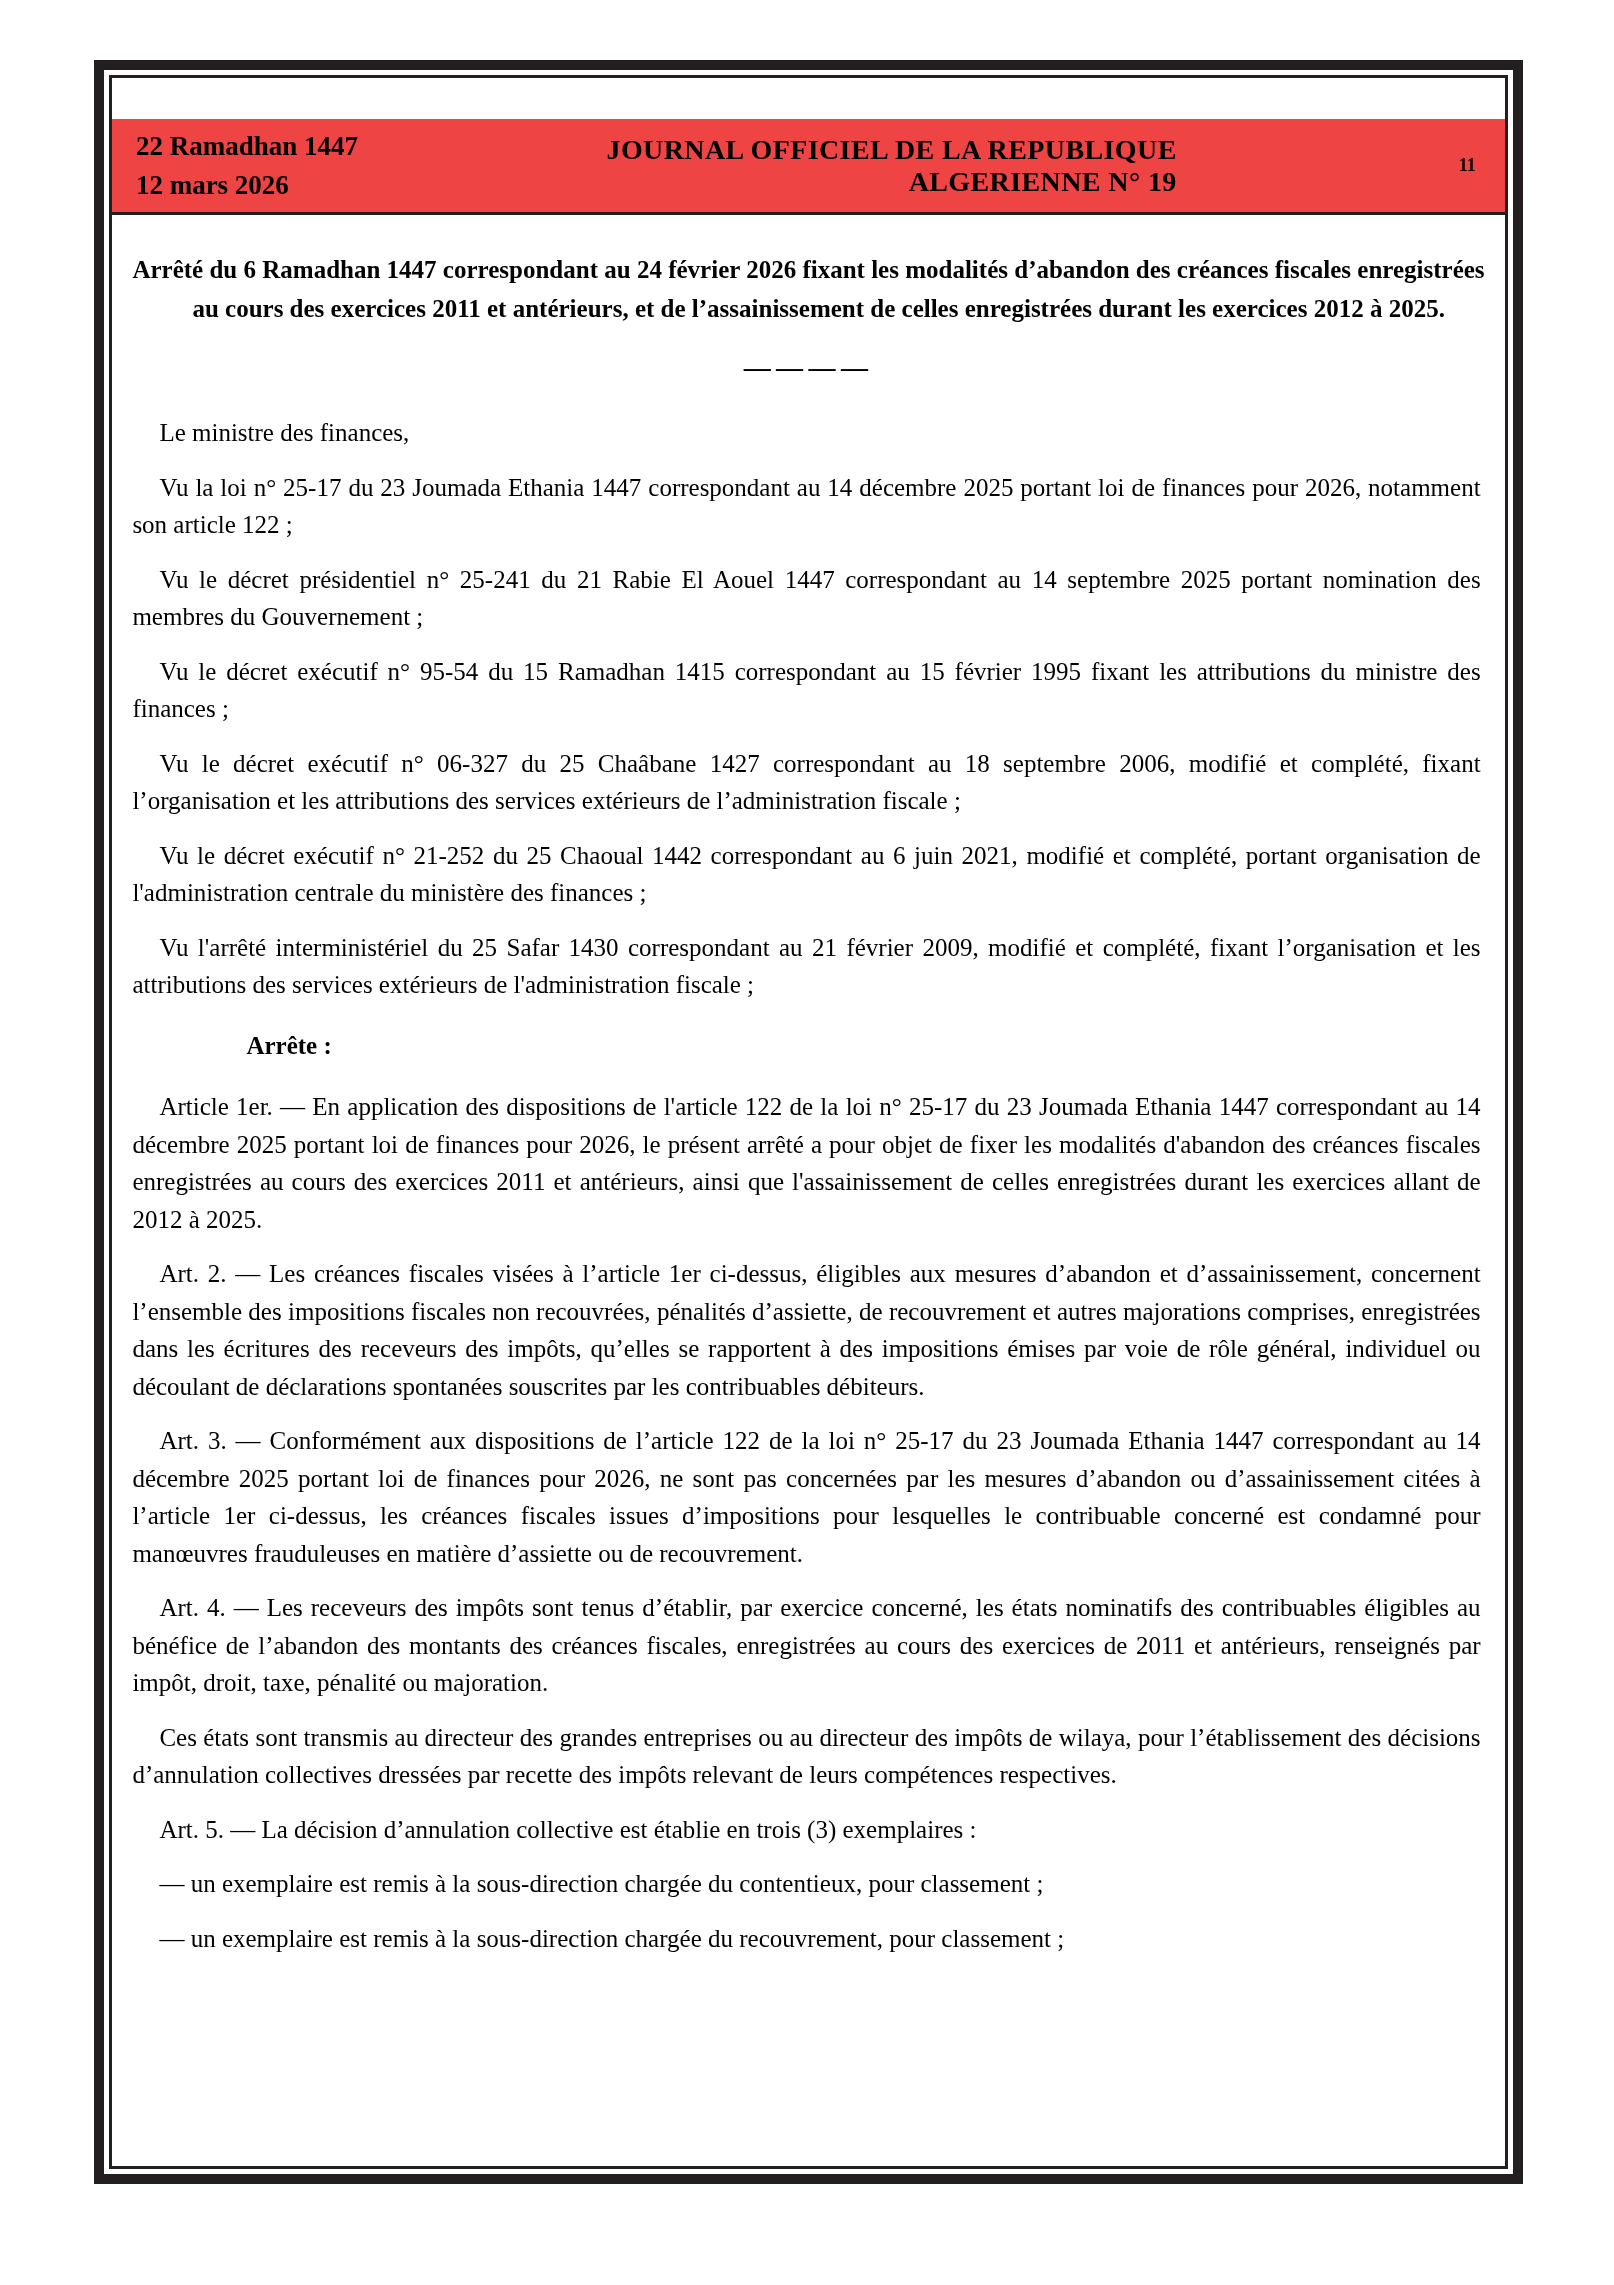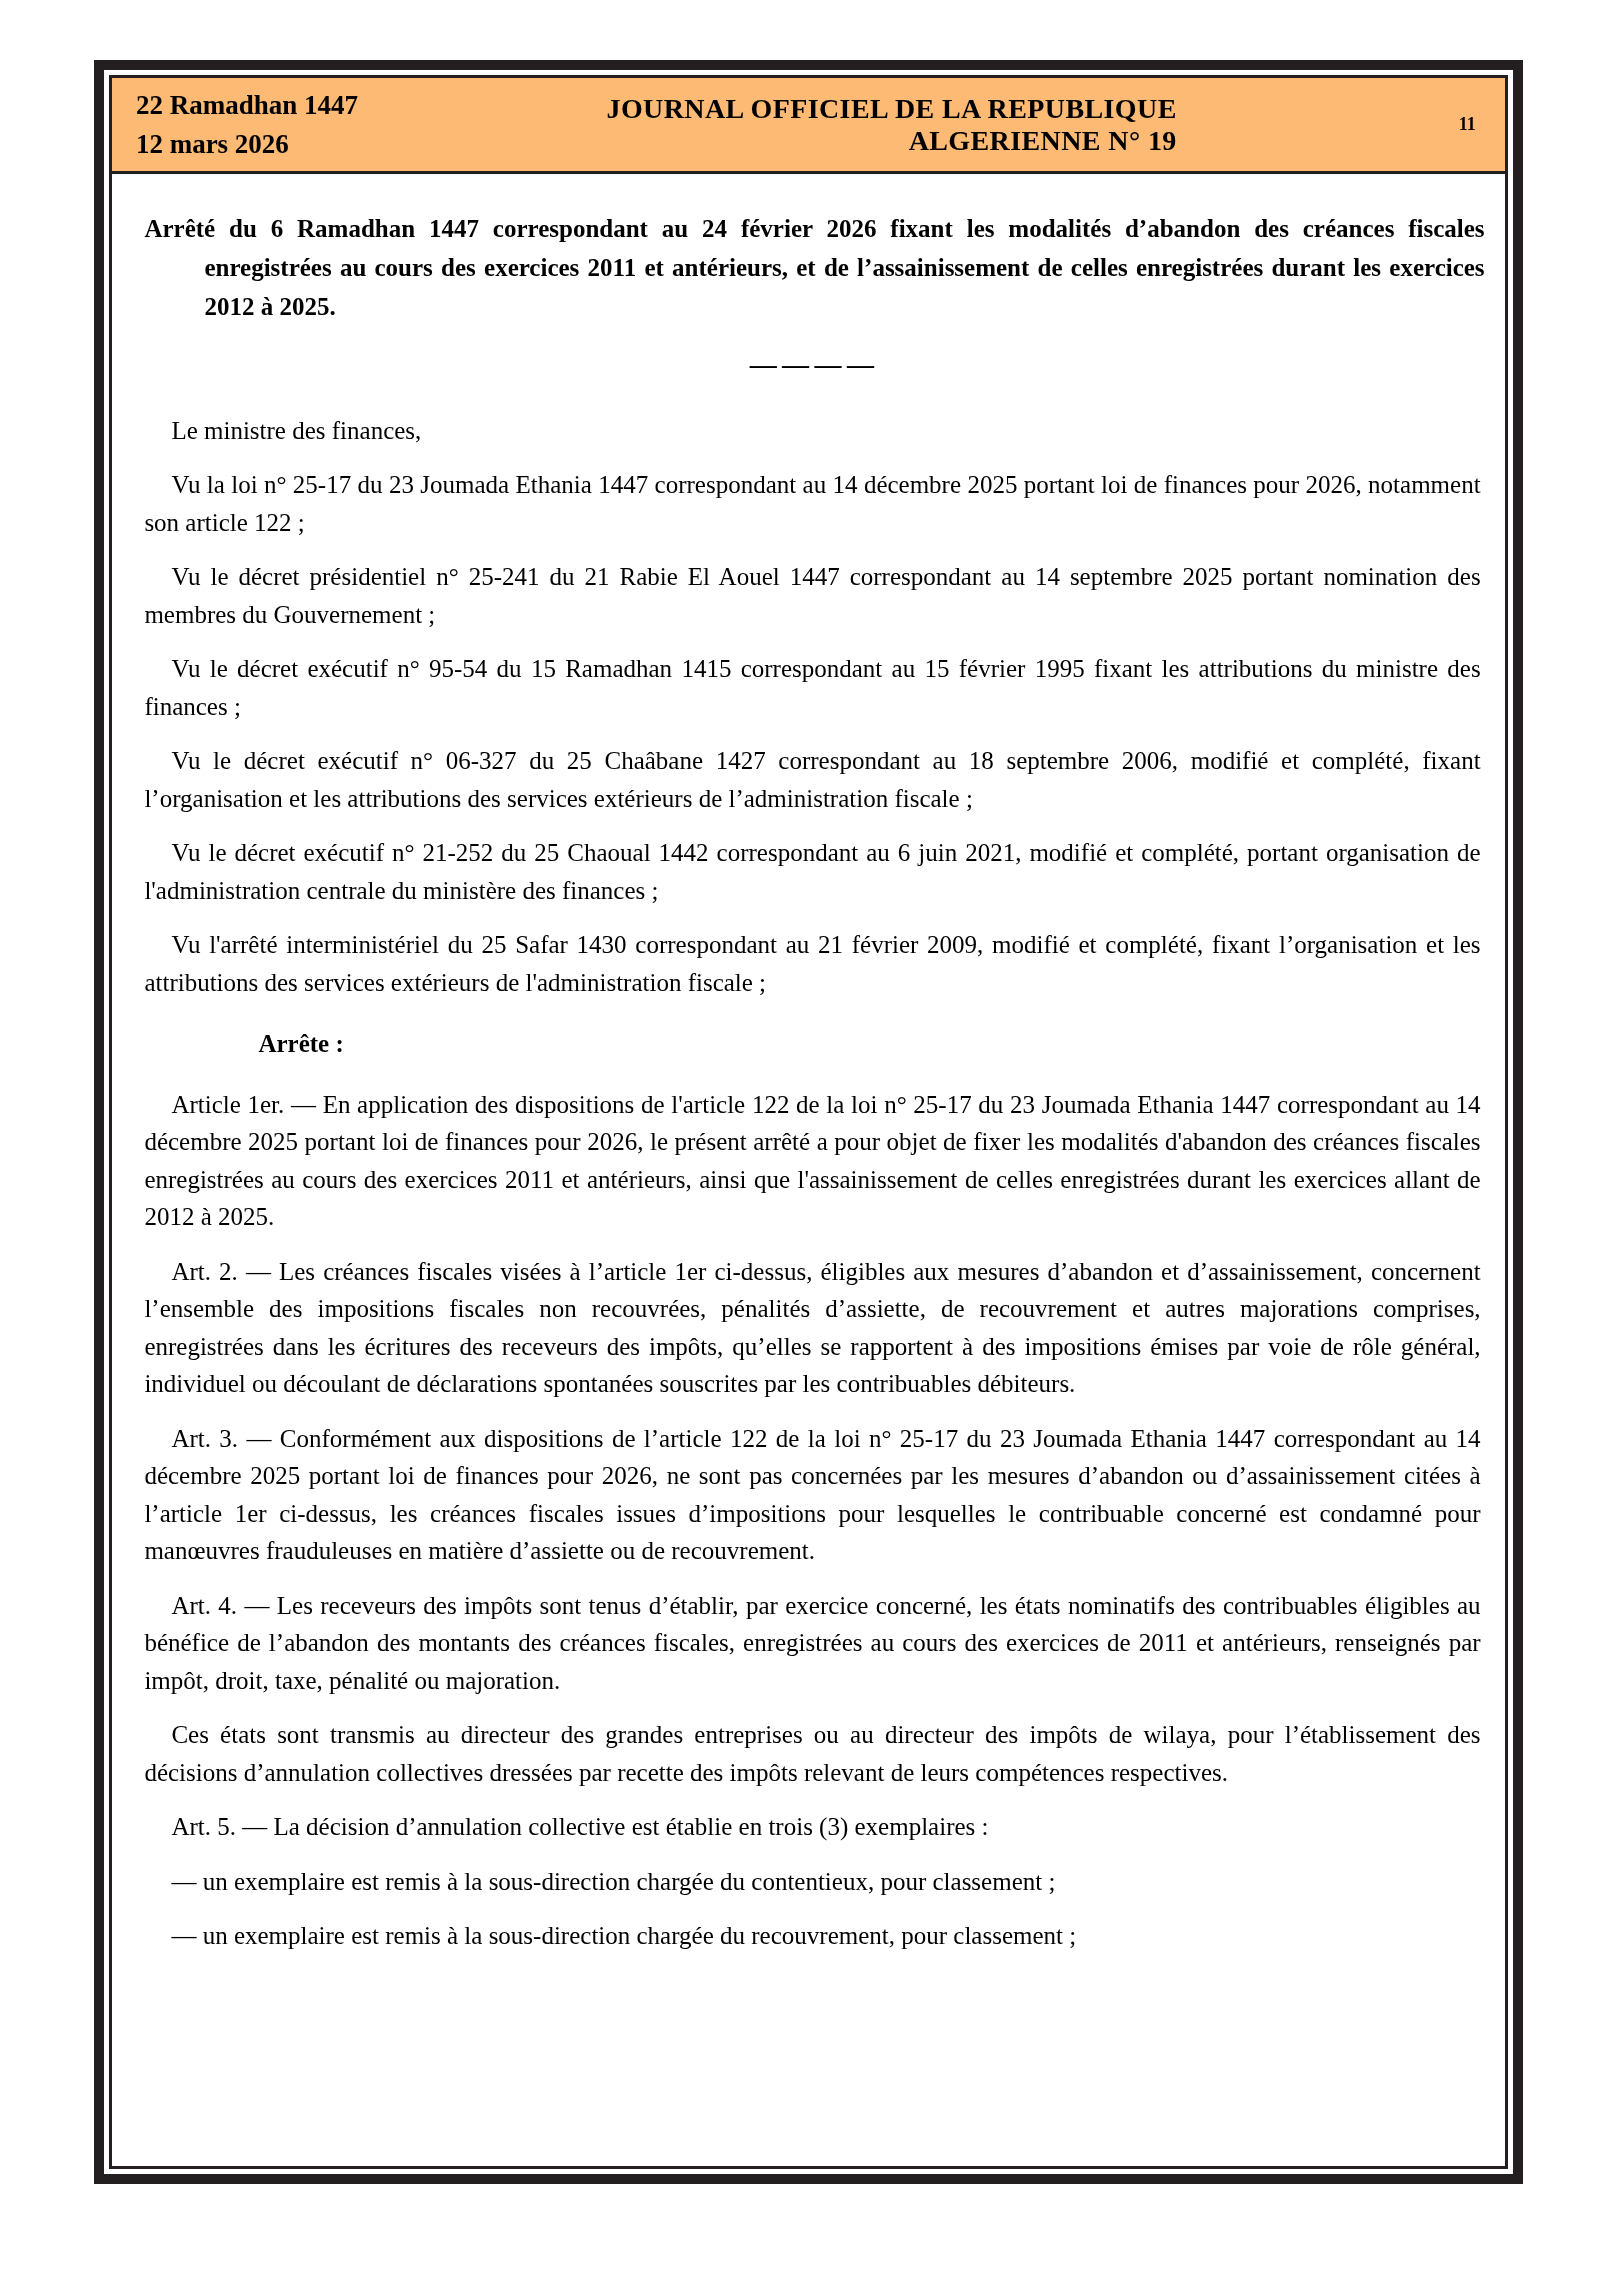--- a/index.html
+++ b/index.html
@@ -28,28 +28,29 @@
   .frame-inner {
     width: 100%;
     height: 100%;
     box-sizing: border-box;
     border: 3.6px solid #231f20;
     display: flex;
     flex-direction: column;
     overflow: hidden;
   }
   .header-band {
-    background: #fdba74;
+    background: #ef4444;
     border-bottom: 3.6px solid #231f20;
     display: flex;
     align-items: center;
     min-height: 83px;
     box-sizing: border-box;
     padding: 7.2px 23.5px;
     flex: 0 0 auto;
+    margin-top: 41px;
   }
   .header-dates {
     width: 299px;
     font-weight: bold;
     font-size: 27px;
     line-height: 1.45;
     white-space: nowrap;
   }
   .header-title {
     flex: 1;
@@ -61,21 +62,21 @@
   .header-page {
     width: 299px;
     text-align: right;
     font-weight: bold;
     font-size: 18px;
     padding-right: 5.4px;
   }
   .content {
     flex: 1;
     box-sizing: border-box;
-    padding: 36px 20px 0 32px;
+    padding: 36px 20px 0 20px;
     font-size: 25px;
     line-height: 1.5;
   }
   .doc-title {
     font-weight: bold;
     text-align: justify;
     padding-left: 60px;
     text-indent: -60px;
     margin: 0;
     line-height: 1.55;

